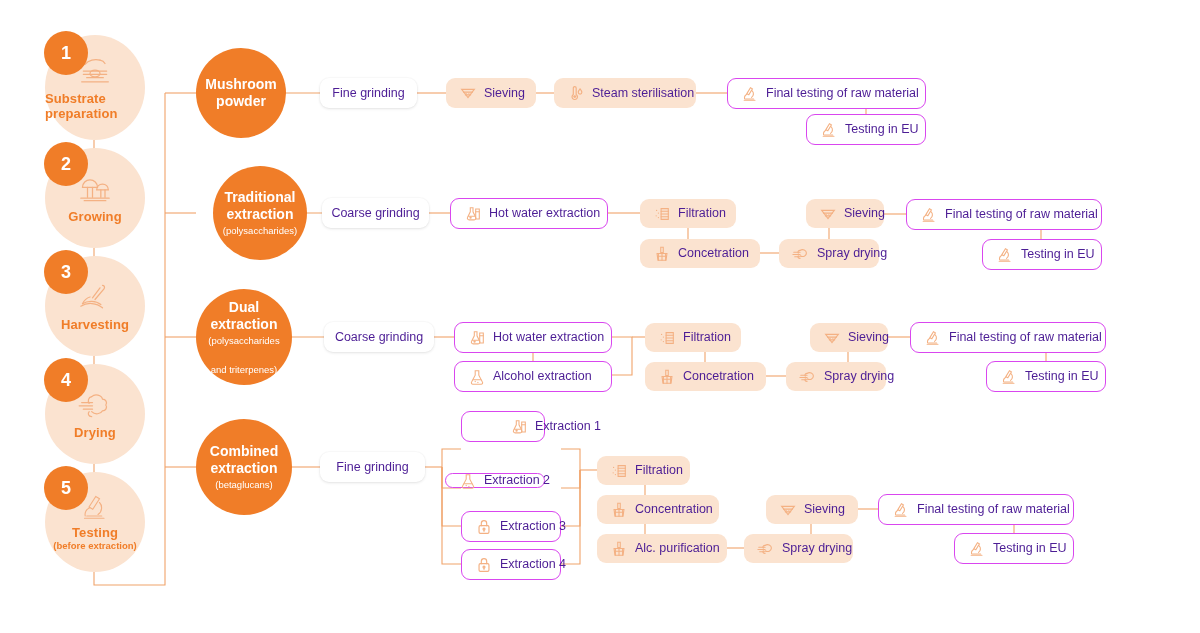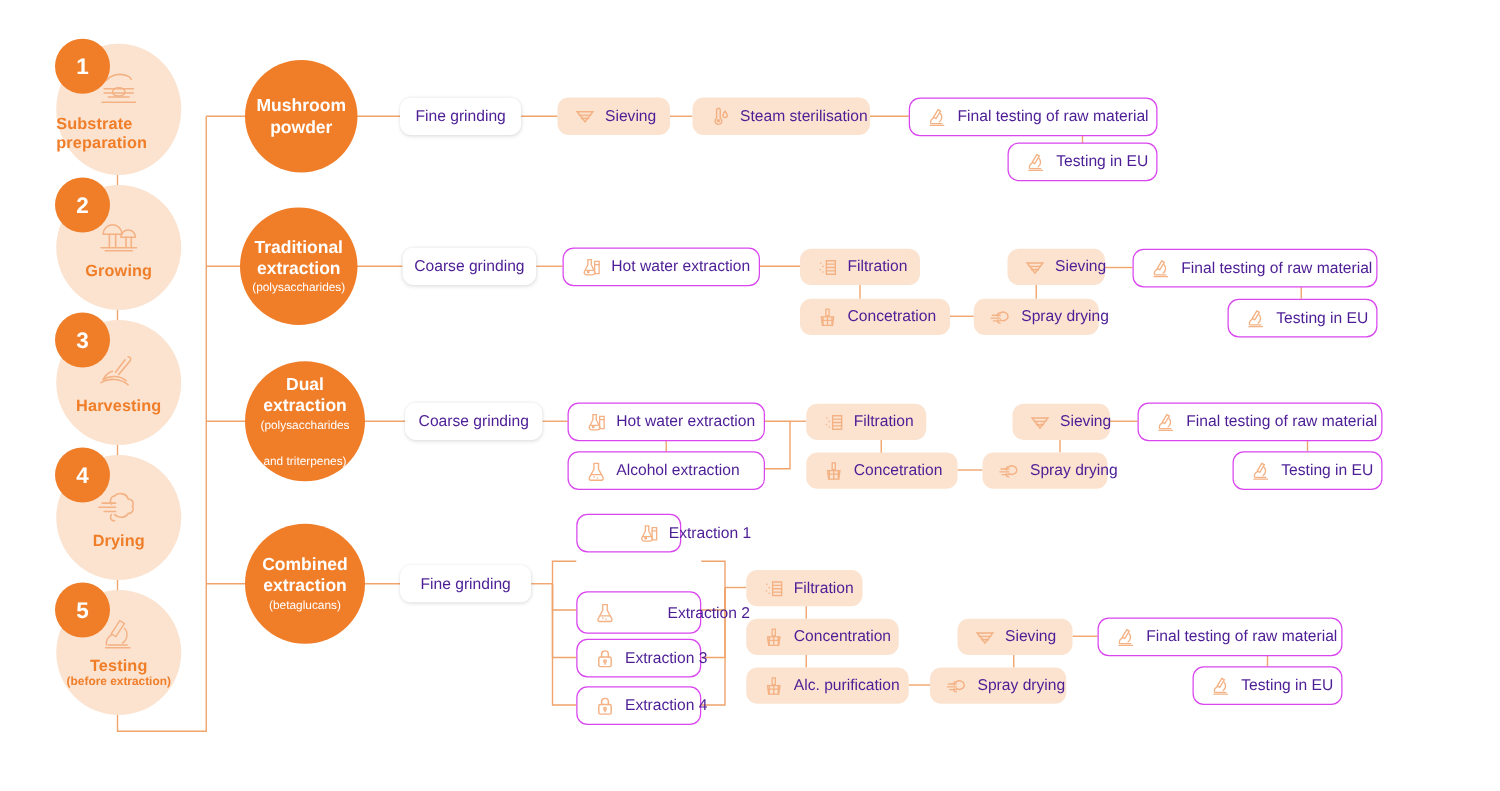--- a/index.html
+++ b/index.html
@@ -279,21 +279,21 @@
         <path d="M10.5 3l2.2 1.3-4 6.6-2.2-1.3z"></path>
         <path d="M6.6 10.3c-2 1-3 3.2-2.6 5"></path>
         <path d="M12.5 6.5c1.8 1.8 1.9 5.4-.8 7.3"></path>
         <path d="M5 15.5h9"></path>
           <path d="M3.5 17h12"></path>
       </g>
     </svg>
     <span class="n-txt">Testing in EU</span>
   </div>
 
-  <div class="branch-circle" style="left:192px;top:166px;width:94px;height:94px;align-items:center;">
+  <div class="branch-circle" style="left:213px;top:166px;width:94px;height:94px;align-items:center;">
     <span class="bc-label">Traditional extraction</span>
     <span class="bc-sub">(polysaccharides)</span>
   </div>
 
   <div class="node v-white center" style="left:322px;top:198px;width:107px;height:30px;">
     <span class="n-txt">Coarse grinding</span>
   </div>
 
   <div class="node v-outline padl" style="left:450px;top:198px;width:158px;height:31px;">
     <svg class="n-ico" viewBox="0 0 20 20">
@@ -524,21 +524,21 @@
         <path d="M7 3h3v4.5l3 6a2 2 0 01-1.8 3H5.8A2 2 0 014 13.5l3-6z"></path>
         <path d="M5.2 12.5h6.4"></path>
         <circle cx="7.3" cy="14" r=".7"></circle>
         <path d="M13 4.5h4v11h-4z"></path>
         <path d="M13 7.5h4"></path>
       </g>
     </svg>
     <span class="n-txt">Extraction 1</span>
   </div>
 
-  <div class="node v-outline padl" style="left:461px;top:473px;width:100px;height:34px;gap:34px;">
+  <div class="node v-outline padl" style="left:445px;top:473px;width:100px;height:15px;">
     <svg class="n-ico" viewBox="0 0 20 20">
       <g fill="none" stroke="#F4B183" stroke-width="1.2" stroke-linecap="round">
         <path d="M8 3h4v5l4 7.5a1.6 1.6 0 01-1.4 2.5H5.4A1.6 1.6 0 014 15.5L8 8z"></path>
         <path d="M5.8 13h8.4"></path>
         <circle cx="8" cy="15" r=".7" fill="#F4B183" stroke="none"></circle>
         <circle cx="11" cy="16" r=".7" fill="#F4B183" stroke="none"></circle>
       </g>
     </svg>
     <span class="n-txt">Extraction 2</span>
   </div>

